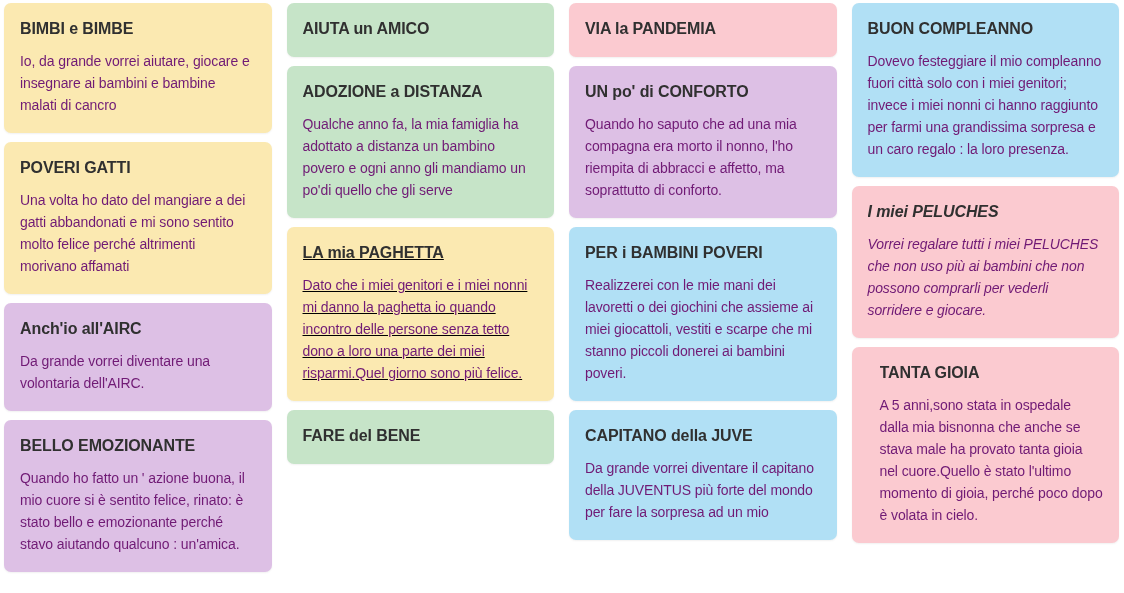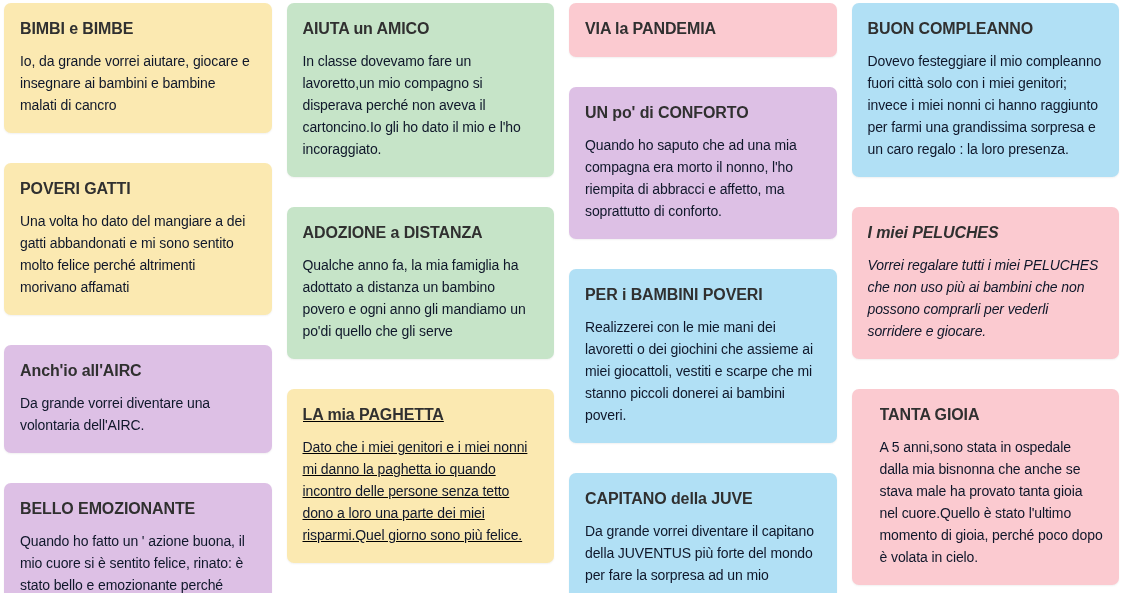--- a/index.html
+++ b/index.html
@@ -16,21 +16,21 @@
     padding: 3px 5px 0 4px;
     display: flex;
     gap: 15px;
     background: #ffffff;
   }
   .column {
     flex: 1 1 0;
     min-width: 0;
     display: flex;
     flex-direction: column;
-    gap: 30px;
+    gap: 9px;
   }
   .card {
     border-radius: 7px;
     padding: 15px 16px 17px 16px;
     box-sizing: border-box;
     box-shadow: 0 1px 2px rgba(0,0,0,0.06);
     cursor: pointer;
     flex: 0 0 auto;
   }
   .card h3 {
@@ -40,21 +40,21 @@
     font-weight: bold;
     color: #303030;
     letter-spacing: -0.1px;
     white-space: nowrap;
     overflow: hidden;
   }
   .card p {
     margin: 10px 0 0 0;
     font-size: 14px;
     line-height: 22px;
-    color: #0f172a;
+    color: #701a75;
     letter-spacing: -0.1px;
   }
   .card p:empty { display: none; }
 </style>
 </head>
 <body>
 
 <div class="board">
 
   <div class="column">
@@ -72,21 +72,20 @@
     </div>
     <div class="card" style="background: rgb(221, 192, 229);">
       <h3>BELLO EMOZIONANTE</h3>
       <p>Quando ho fatto un ' azione buona, il mio cuore si è sentito felice, rinato: è stato bello e emozionante perché stavo aiutando qualcuno : un'amica.</p>
     </div>
   </div>
 
   <div class="column">
     <div class="card" style="background: rgb(198, 228, 200);">
       <h3>AIUTA un AMICO</h3>
-      <p>In classe dovevamo fare un lavoretto,un mio compagno si disperava perché non aveva il cartoncino.Io gli ho dato il mio e l'ho incoraggiato.</p>
     </div>
     <div class="card" style="background: rgb(198, 228, 200);">
       <h3>ADOZIONE a DISTANZA</h3>
       <p>Qualche anno fa, la mia famiglia ha adottato a distanza un bambino povero e ogni anno gli mandiamo un po'di quello che gli serve</p>
     </div>
     <div class="card" style="background: rgb(251, 233, 177); text-decoration: underline;">
       <h3>LA mia PAGHETTA</h3>
       <p>Dato che i miei genitori e i miei nonni mi danno la paghetta io quando incontro delle persone senza tetto dono a loro una parte dei miei risparmi.Quel giorno sono più felice.</p>
     </div>
     <div class="card" style="background: rgb(198, 228, 200);">

